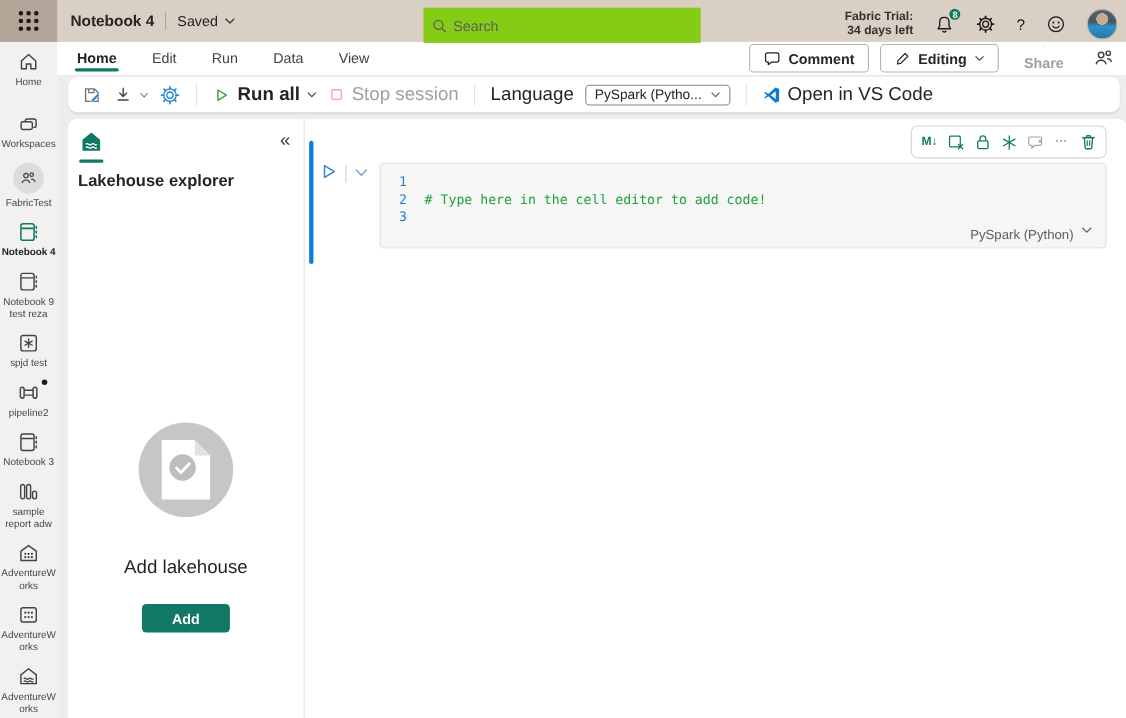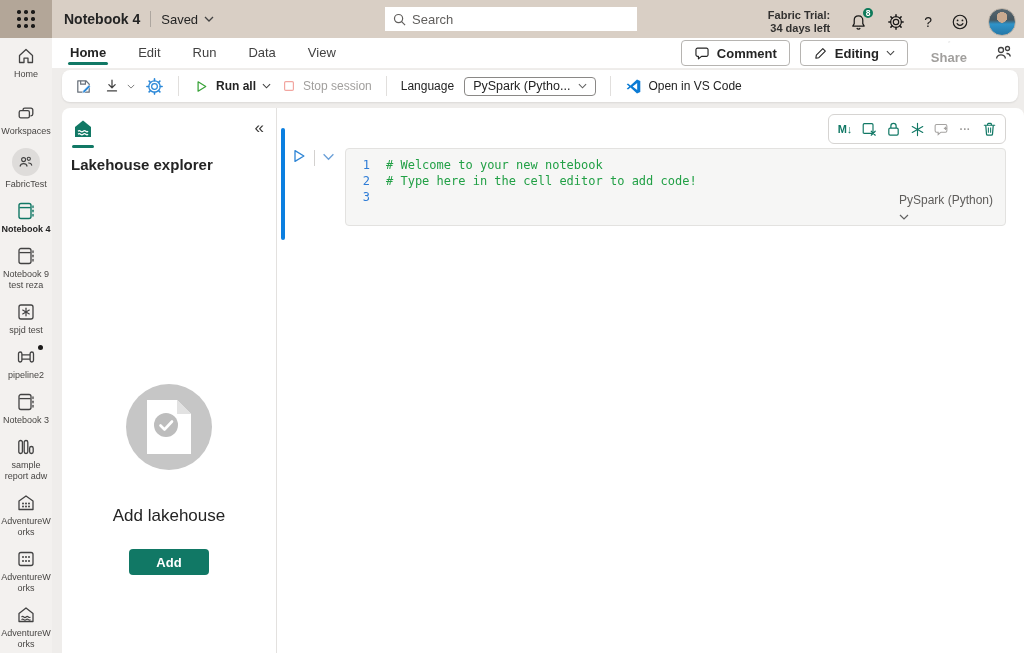--- a/index.html
+++ b/index.html
@@ -7,21 +7,21 @@
   svg { display:block; }
 
   
   .topbar { position:absolute; left:0; top:0; width:1024px; height:38px; background:#d9cfc5; display:flex; align-items:center; z-index:20; }
   .applauncher { width:52px; height:38px; background:#b3a698; display:flex; align-items:center; justify-content:center; cursor:pointer; }
   .waffle { display:grid; grid-template-columns:repeat(3,4px); grid-template-rows:repeat(3,4px); gap:3px; }
   .waffle i { width:3.5px; height:3.5px; background:#1b1a19; border-radius:50%; }
   .nb-title { font-size:14px; font-weight:700; color:#242424; margin-left:12px; }
   .tb-sep { width:1px; height:16px; background:#8f8b86; margin:0 10px; opacity:.6; }
   .saved { font-size:13px; color:#242424; display:flex; align-items:center; gap:6px; cursor:pointer; }
-  .search { position:absolute; left:385px; top:7px; width:252px; height:24px; background:#ffffff; border-radius:0; display:flex; align-items:center; padding:0 8px; gap:6px; }
+  .search { position:absolute; left:385px; top:7px; width:252px; height:32px; background:#84cc16; border-radius:0; display:flex; align-items:center; padding:0 8px; gap:6px; }
   .search input { border:none; outline:none; font-size:13px; color:#242424; width:200px; font-family:"Liberation Sans",sans-serif; background:transparent; }
   .search input::placeholder { color:#605e5c; }
   .topbar-right { position:absolute; right:8px; top:0; height:44px; display:flex; align-items:center; gap:19px; }
   .trial { font-size:11px; font-weight:700; color:#323130; text-align:right; line-height:13px; }
   .bell-wrap { position:relative; cursor:pointer; }
   .badge { position:absolute; top:-7px; right:-7px; min-width:14px; height:14px; border-radius:8px; background:#0e7a5a; border:2px solid #d9cfc5; color:#fff; font-size:8.5px; font-weight:700; display:flex; align-items:center; justify-content:center; }
   .glyph-btn { font-size:14px; color:#1b1a19; cursor:pointer; }
   .avatar { width:28px; height:28px; border-radius:50%; cursor:pointer; border:1px solid #c0b5a9;
     background: radial-gradient(circle at 50% 32%, #c9a98f 0 24%, rgba(0,0,0,0) 25%),
                 linear-gradient(180deg, #55656f 0%, #46565f 42%, #2f93c9 58%, #2577a7 100%); }
@@ -45,21 +45,21 @@
   .menurow-right { position:absolute; right:10px; top:2px; display:flex; align-items:center; gap:10px; }
   .mbtn { height:26px; display:flex; align-items:center; gap:7px; border:1px solid #b6b4b1; border-radius:4px; background:#fff; padding:0 12px; font-size:13px; font-weight:700; color:#242424; cursor:pointer; }
   .mbtn.noborder { border-color:transparent; }
   .mbtn.disabled { color:#a19f9d; cursor:default;flex-direction:column; }
   .people-btn { margin-left:2px; cursor:pointer; }
 
   
   .toolbar-wrap { position:absolute; left:52px; top:68px; right:0; height:40px; background:#efedeb; z-index:9; }
   .toolbar { position:absolute; left:10px; right:6px; top:2px; height:32px; background:#fff; border-radius:8px; box-shadow:0 1px 2px rgba(0,0,0,.09); display:flex; align-items:center; padding:0 12px; gap:10px; }
   .tdiv { width:1px; height:20px; background:#e1dfdd; margin:0 4px; }
-  .tool { display:flex; align-items:center; gap:6px; cursor:pointer; font-size:12px; color:#242424; }
+  .tool { display:flex; align-items:center; gap:6px; cursor:pointer; font-size:17px; color:#242424; }
   .tool .strong { font-weight:700; }
   .tool.disabled { color:#a19f9d; cursor:default; }
   .lang-dd { height:19px; border:1px solid #8a8886; border-radius:4px; display:flex; align-items:center; gap:8px; padding:0 8px; font-size:12.5px; color:#242424; cursor:pointer; background:#fff; }
 
   
   .panel { position:absolute; left:62px; top:108px; right:0; bottom:0; background:#fff; border-radius:8px 8px 0 0; z-index:8; }
   .explorer { position:absolute; left:0; top:0; bottom:0; width:215px; border-right:1px solid #e3e1df; }
   .exp-icon { position:absolute; left:10px; top:10px; }
   .exp-underline { position:absolute; left:10px; top:37px; width:22px; height:3px; background:#117865; border-radius:2px; }
   .collapse { position:absolute; right:12px; top:10px; font-size:17px; color:#3b3a39; cursor:pointer; }
@@ -75,21 +75,21 @@
   .ct-btn { width:24px; height:28px; display:flex; align-items:center; justify-content:center; cursor:pointer; color:#117865; font-size:11px; font-weight:700; }
   .ct-btn.gray { color:#9c9a98; }
   .active-bar { position:absolute; left:4px; top:20px; width:4px; height:112px; border-radius:2px; background:#0b7fe0; }
   .runcell { position:absolute; left:14px; top:40px; cursor:pointer; }
   .runcell-div { position:absolute; left:37px; top:42px; width:1px; height:16px; background:#d3d1cf; }
   .cellchev { position:absolute; left:45px; top:45px; cursor:pointer; }
   .cellbox { position:absolute; left:68px; right:18px; top:40px; height:78px; background:#f6f6f5; border:1px solid #e3e2e0; border-radius:4px; padding-top:8px; }
   .codeline { display:flex; font-family:"DejaVu Sans Mono","Liberation Mono",monospace; font-size:12px; line-height:16px; }
   .codeline .num { width:40px; text-align:right; padding-right:16px; color:#2e7cd6; }
   .codeline .code { white-space:pre; color:#22a046; }
-  .lang-tag { position:absolute; right:12px; bottom:5px; display:flex; align-items:flex-start; gap:7px; font-size:12px; color:#5f5d5b; cursor:pointer;flex-direction:column; }
+  .lang-tag { position:absolute; right:12px; bottom:5px; display:flex; align-items:flex-start; gap:7px; font-size:12px; color:#5f5d5b; cursor:pointer; }
 </style>
 </head>
 <body>
 
 <div class="topbar">
   <div class="applauncher">
     <div class="waffle">
         <i></i>
         <i></i>
         <i></i>
@@ -472,21 +472,20 @@
     <div class="runcell-div"></div>
     <div class="cellchev">
       <svg width="13" height="8" viewBox="0 0 14 9">
           <path d="M1.5 1.5 L7 7 L12.5 1.5" fill="none" stroke="#6ba0d8" stroke-width="1.5"></path>
         </svg>
     </div>
 
     <div class="cellbox">
       <div class="codeline">
         <span class="num">1</span>
-        <span class="code"># Welcome to your new notebook</span>
       </div>
       <div class="codeline">
         <span class="num">2</span>
         <span class="code"># Type here in the cell editor to add code!</span>
       </div>
       <div class="codeline">
         <span class="num">3</span>
         <span class="code"></span>
       </div>
       <div class="lang-tag">

